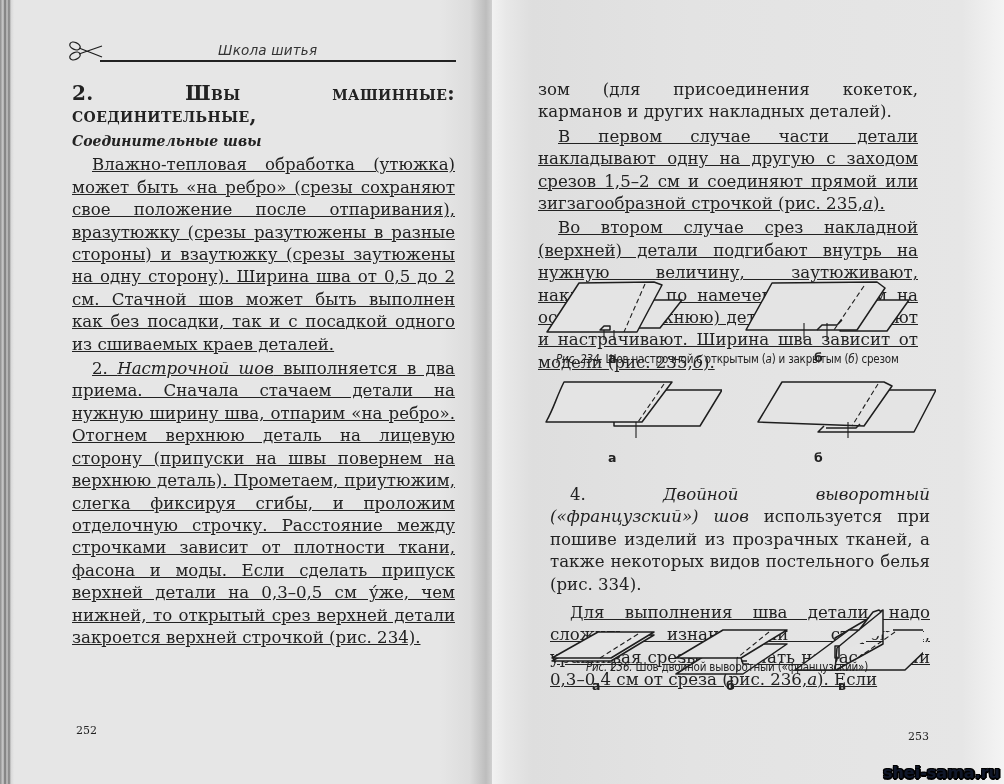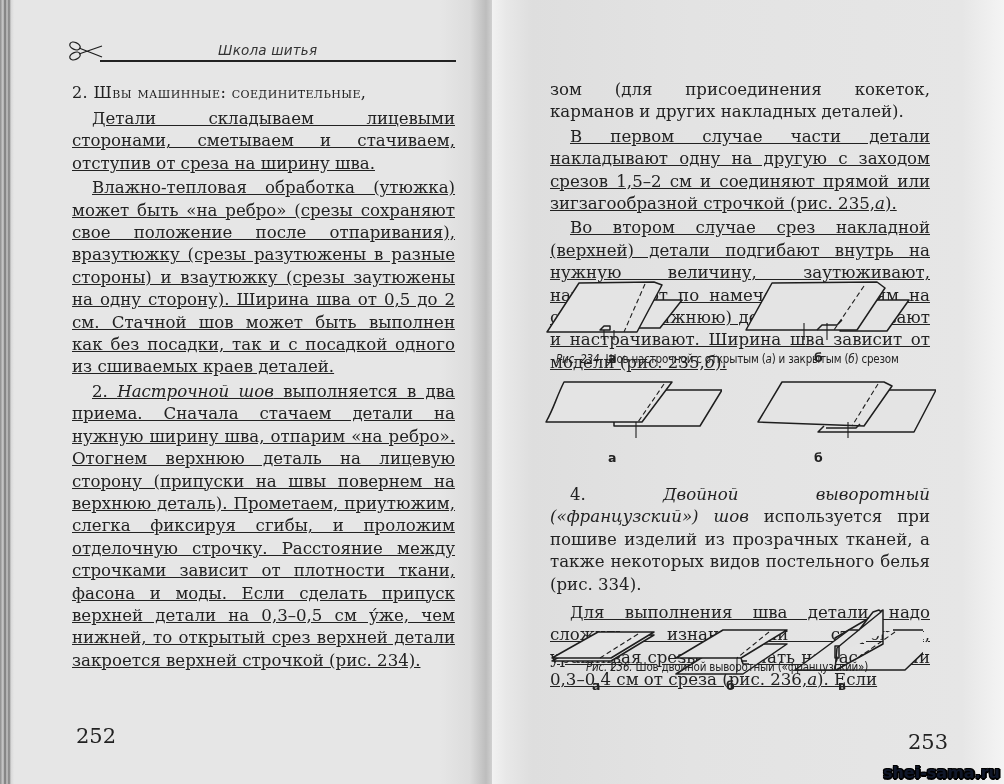--- a/index.html
+++ b/index.html
@@ -28,25 +28,25 @@
       letter-spacing: 0.2px;
     }
     .running-head .rh-rule { position: absolute; top: 20px; height: 1.5px; background: #222; }
     .scissors { position: absolute; top: 0; width: 36px; height: 22px; }
     .text-block { position: absolute; font-size: 16.6px; line-height: 22.4px; color: #222; }
     .text-block p { margin: 0; text-align: justify; text-align-last: auto; }
     .indent { text-indent: 20px; }
     .gap { margin-top: 2px !important; text-decoration: underline; }
     i { font-style: italic; }
     .section-heading {
-      text-align: center; font-weight: normal; font-variant: small-caps;
-      font-size: 16px; line-height: 22px; margin: 8px 0 4px 0 !important; letter-spacing: 0.4px;
+      text-align: center; font-weight: bold; font-variant: small-caps;
+      font-size: 20px; line-height: 22px; margin: 8px 0 4px 0 !important; letter-spacing: 0.4px;
     }
     .subheading { font-weight: bold; font-style: italic; font-size: 14px; margin: 2px 0 2px 0 !important; }
-    .page-number { position: absolute; font-size: 21px; color: #222; }
+    .page-number { position: absolute; font-size: 11px; color: #222; }
     .figure { position: absolute; }
     .figure svg { display: block; }
     .fig-label { position: absolute; font-family: "DejaVu Sans", sans-serif; font-size: 12.5px; font-weight: bold; color: #222; }
     .caption {
       position: absolute; font-family: "DejaVu Sans", sans-serif; font-size: 11.5px; color: #222; white-space: nowrap;
       font-stretch: condensed; letter-spacing: -0.2px;
     }
     .caption i { font-style: italic; }
     .watermark {
       position: absolute; right: 0; bottom: 0; padding: 1px 4px 2px 4px;
@@ -72,33 +72,33 @@
         <path d="M11 8 L34 17 M11 14 L34 6" class="thin" style="stroke-width:1.3"></path>
       </svg>
       <div class="rh-rule" style="left:32px; width:356px;"></div>
       <div class="rh-title" style="left:150px;">Школа шитья</div>
     </div>
 
     <div class="text-block" style="left:72px; top:74px; width:383px;">
 
       <p class="section-heading"><span>2. Швы машинные: соединительные,</span><br></p>
 
+      <p class="subheading">Соединительные швы</p>
 
-      <p class="indent gap">Детали складываем лицевыми сторонами, сметываем и стачиваем, отступив от среза на ширину шва.</p>
       <p class="indent gap">Влажно-тепловая обработка (утюжка) может быть «на ребро» (срезы сохраняют свое положение после отпаривания), вразутюжку (срезы разутюжены в разные стороны) и взаутюжку (срезы заутюжены на одну сторону). Ширина шва от 0,5 до 2 см. Стачной шов может быть выполнен как без посадки, так и с посадкой одного из сшиваемых краев деталей.</p>
       <p class="indent gap"><span>2. </span><i>Настрочной шов</i><span> выполняется в два приема. Сначала стачаем детали на нужную ширину шва, отпарим «на ребро». Отогнем верхнюю деталь на лицевую сторону (припуски на швы повернем на верхнюю деталь). Прометаем, приутюжим, слегка фиксируя сгибы, и проложим отделочную строчку. Расстояние между строчками зависит от плотности ткани, фасона и моды. Если сделать припуск верхней детали на 0,3–0,5 см у́же, чем нижней, то открытый срез верхней детали закроется верхней строчкой (рис. 234).</span></p>
 
     </div>
 
     <div class="page-number" style="left:76px; top:724px;">252</div>
   </div>
 
   <div class="page page-right">
 
-    <div class="text-block" style="left:58px; top:79px; width:380px;">
+    <div class="text-block" style="left:46px; top:79px; width:380px;">
       <p>зом (для присоединения кокеток, карманов и других накладных деталей).</p>
       <p class="indent gap"><span>В первом случае части детали накладывают одну на другую с заходом срезов 1,5–2 см и соединяют прямой или зигзагообразной строчкой (рис. 235,</span><i>а</i><span>).</span></p>
       <p class="indent gap"><span>Во втором случае срез накладной (верхней) детали подгибают внутрь на нужную величину, заутюживают, накладывают по намеченным линиям на основную (нижнюю) деталь, приметывают и настрачивают. Ширина шва зависит от модели (рис. 235,</span><i>б</i><span>).</span></p>
     </div>
 
     <div class="figure" style="left:50px; top:268px; width:400px; height:110px;">
       <svg width="150" height="80" style="position:absolute; left:0; top:0;" viewBox="0 0 150 80">
         <path class="paper" d="M45 32 L140 32 L118 60 L80 60 L80 52 L53 52 Z"></path>
         <path class="paper" d="M37 15 L112 14 L120 17 L95 64 L5 64 Z"></path>
         <path class="dash" d="M103 16 L82 64"></path>

